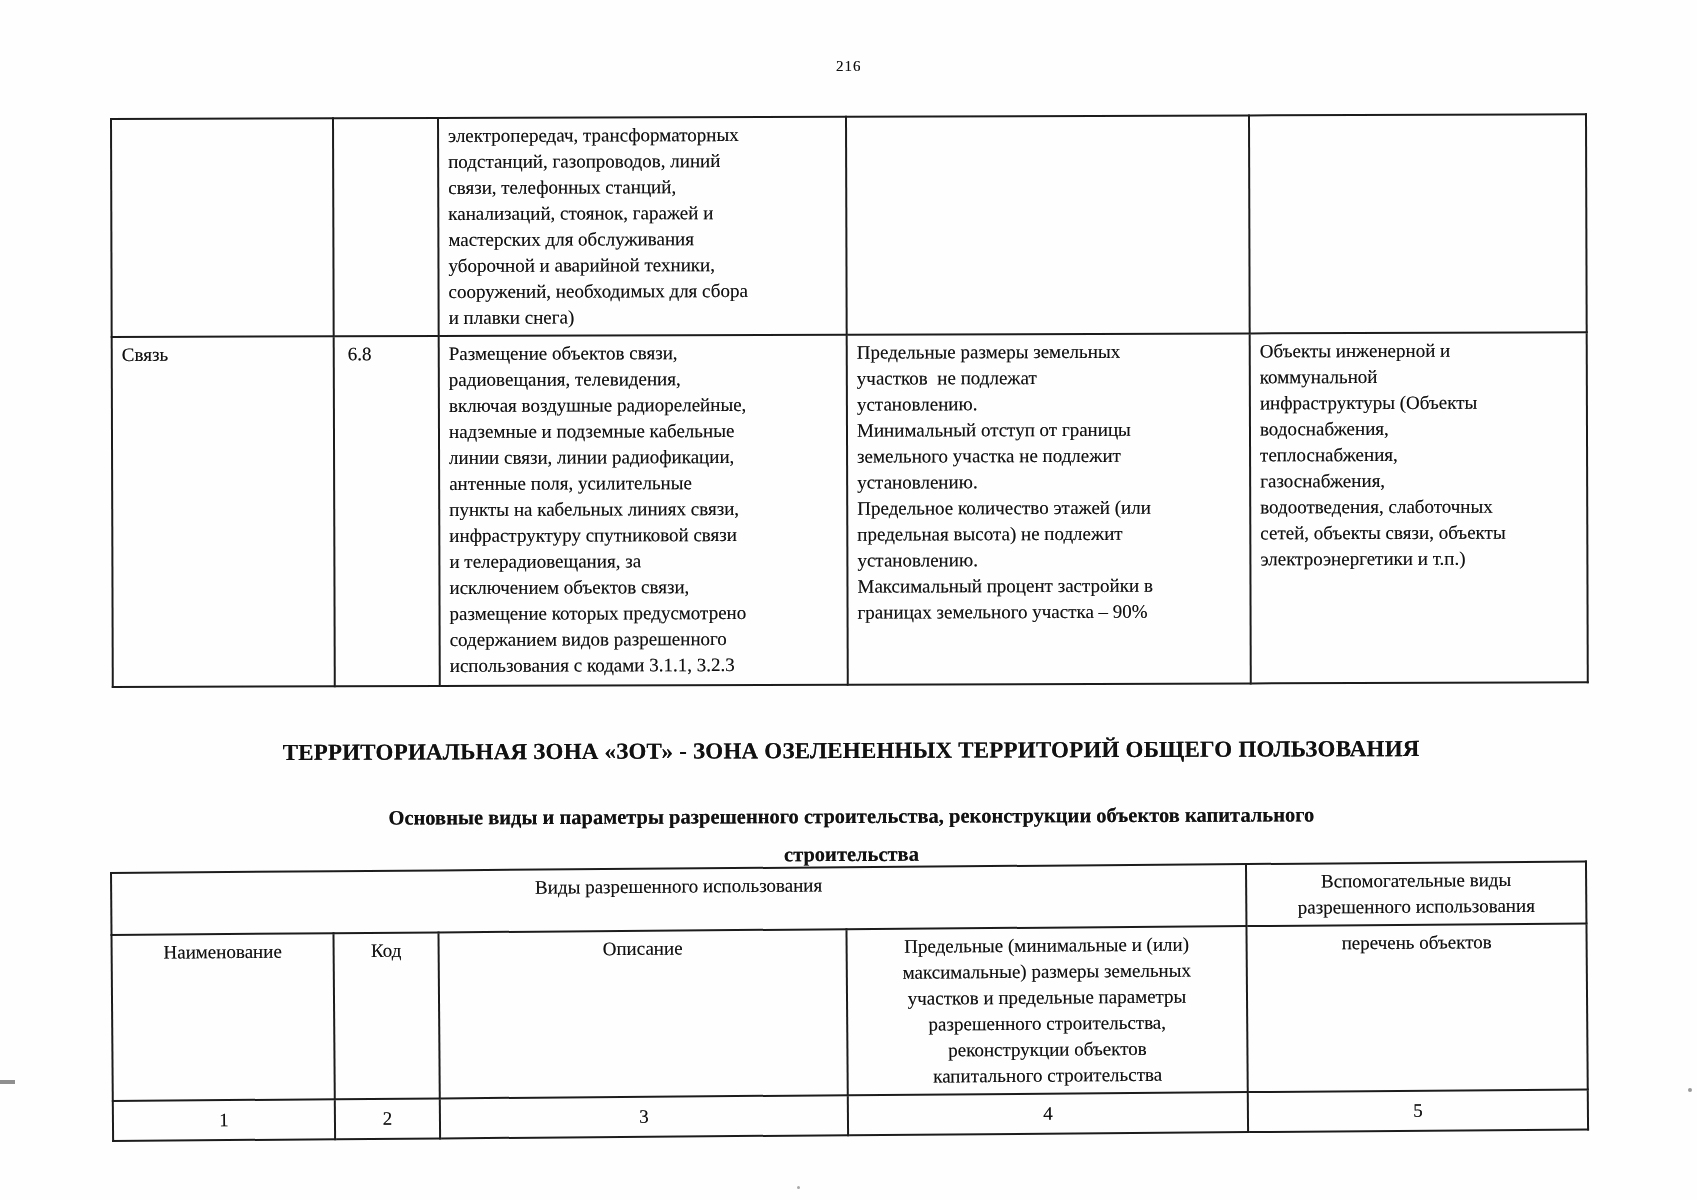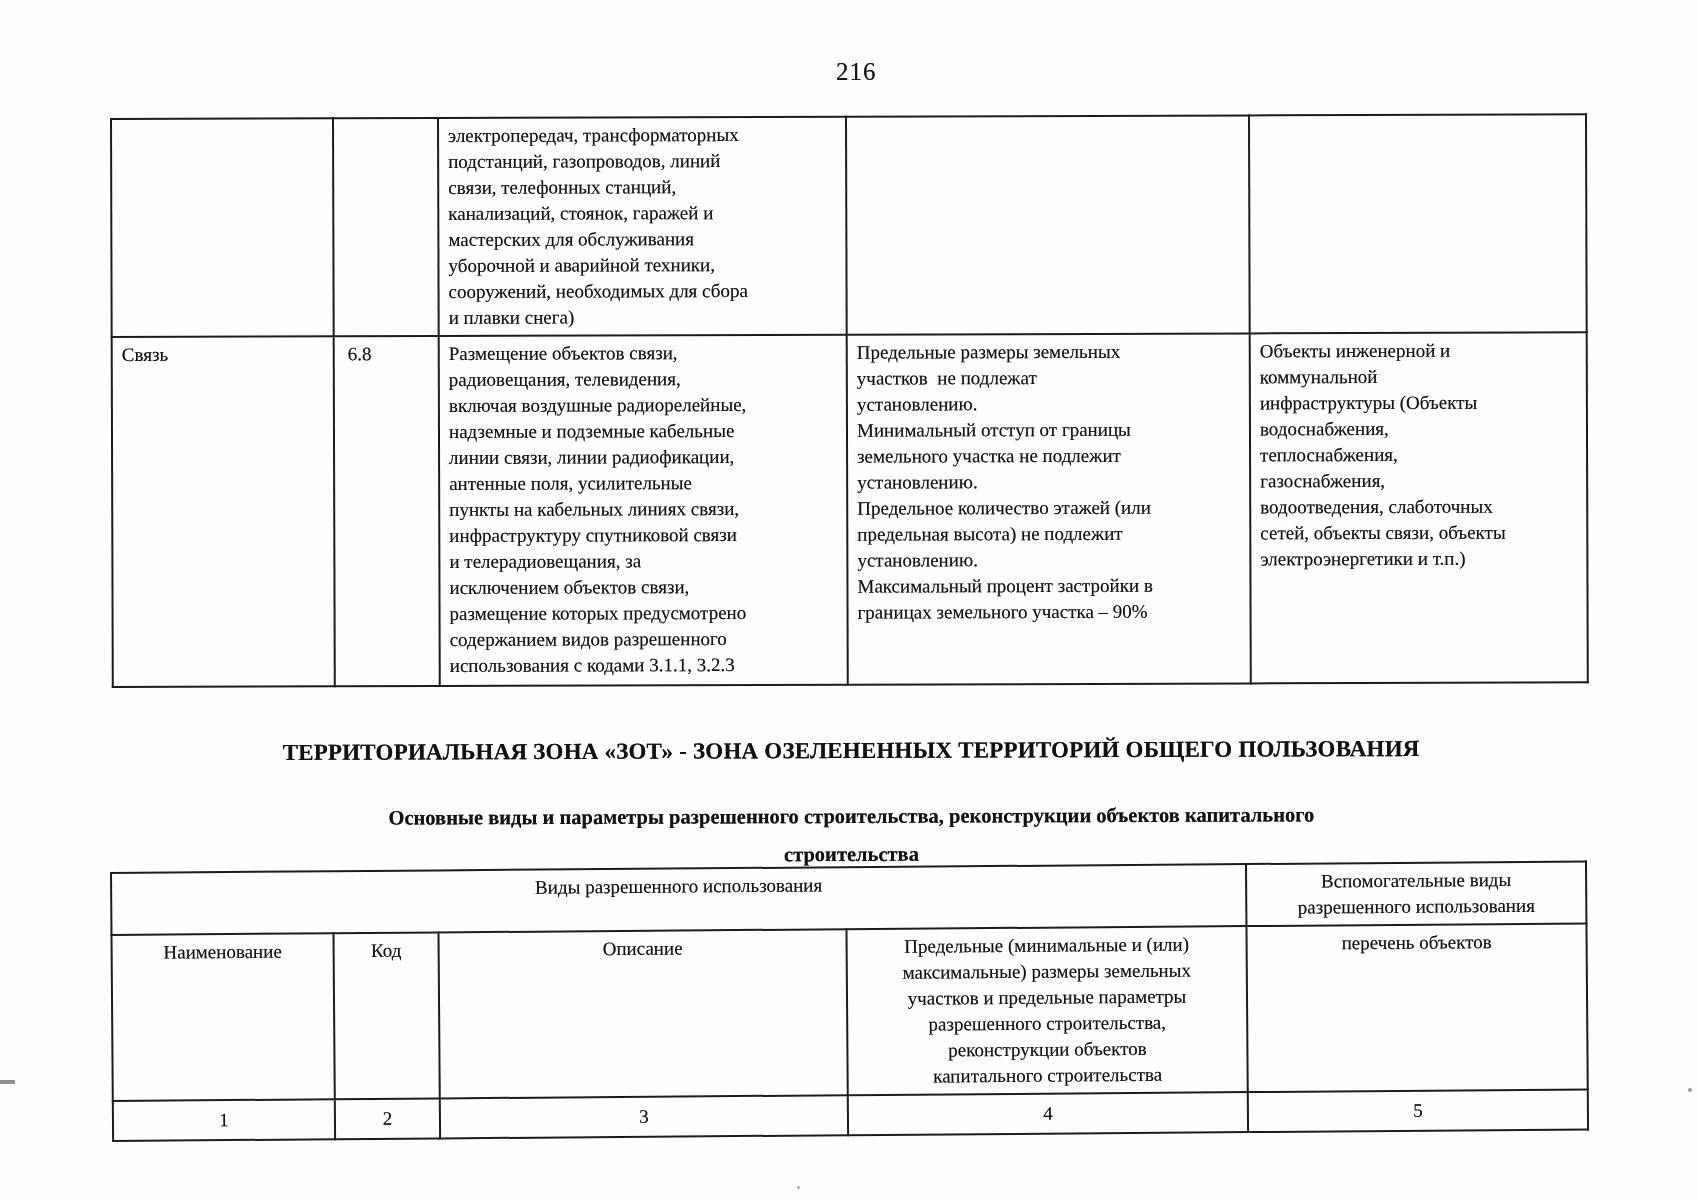--- a/index.html
+++ b/index.html
@@ -13,21 +13,21 @@
     height: 1200px;
     background: #fefefe;
     font-family: "Liberation Serif", serif;
     color: #111111;
     overflow: hidden;
   }
   .page-number {
     position: absolute;
     top: 58px;
     left: 836px;
-    font-size: 25px;
+    font-size: 15px;
     letter-spacing: 1px;
     text-shadow: 0 0 0.5px rgba(0,0,0,0.55);
   }
   table.doc-table {
     position: absolute;
     border-collapse: collapse;
     table-layout: fixed;
     width: 1475px;
     left: 110px;
   }

